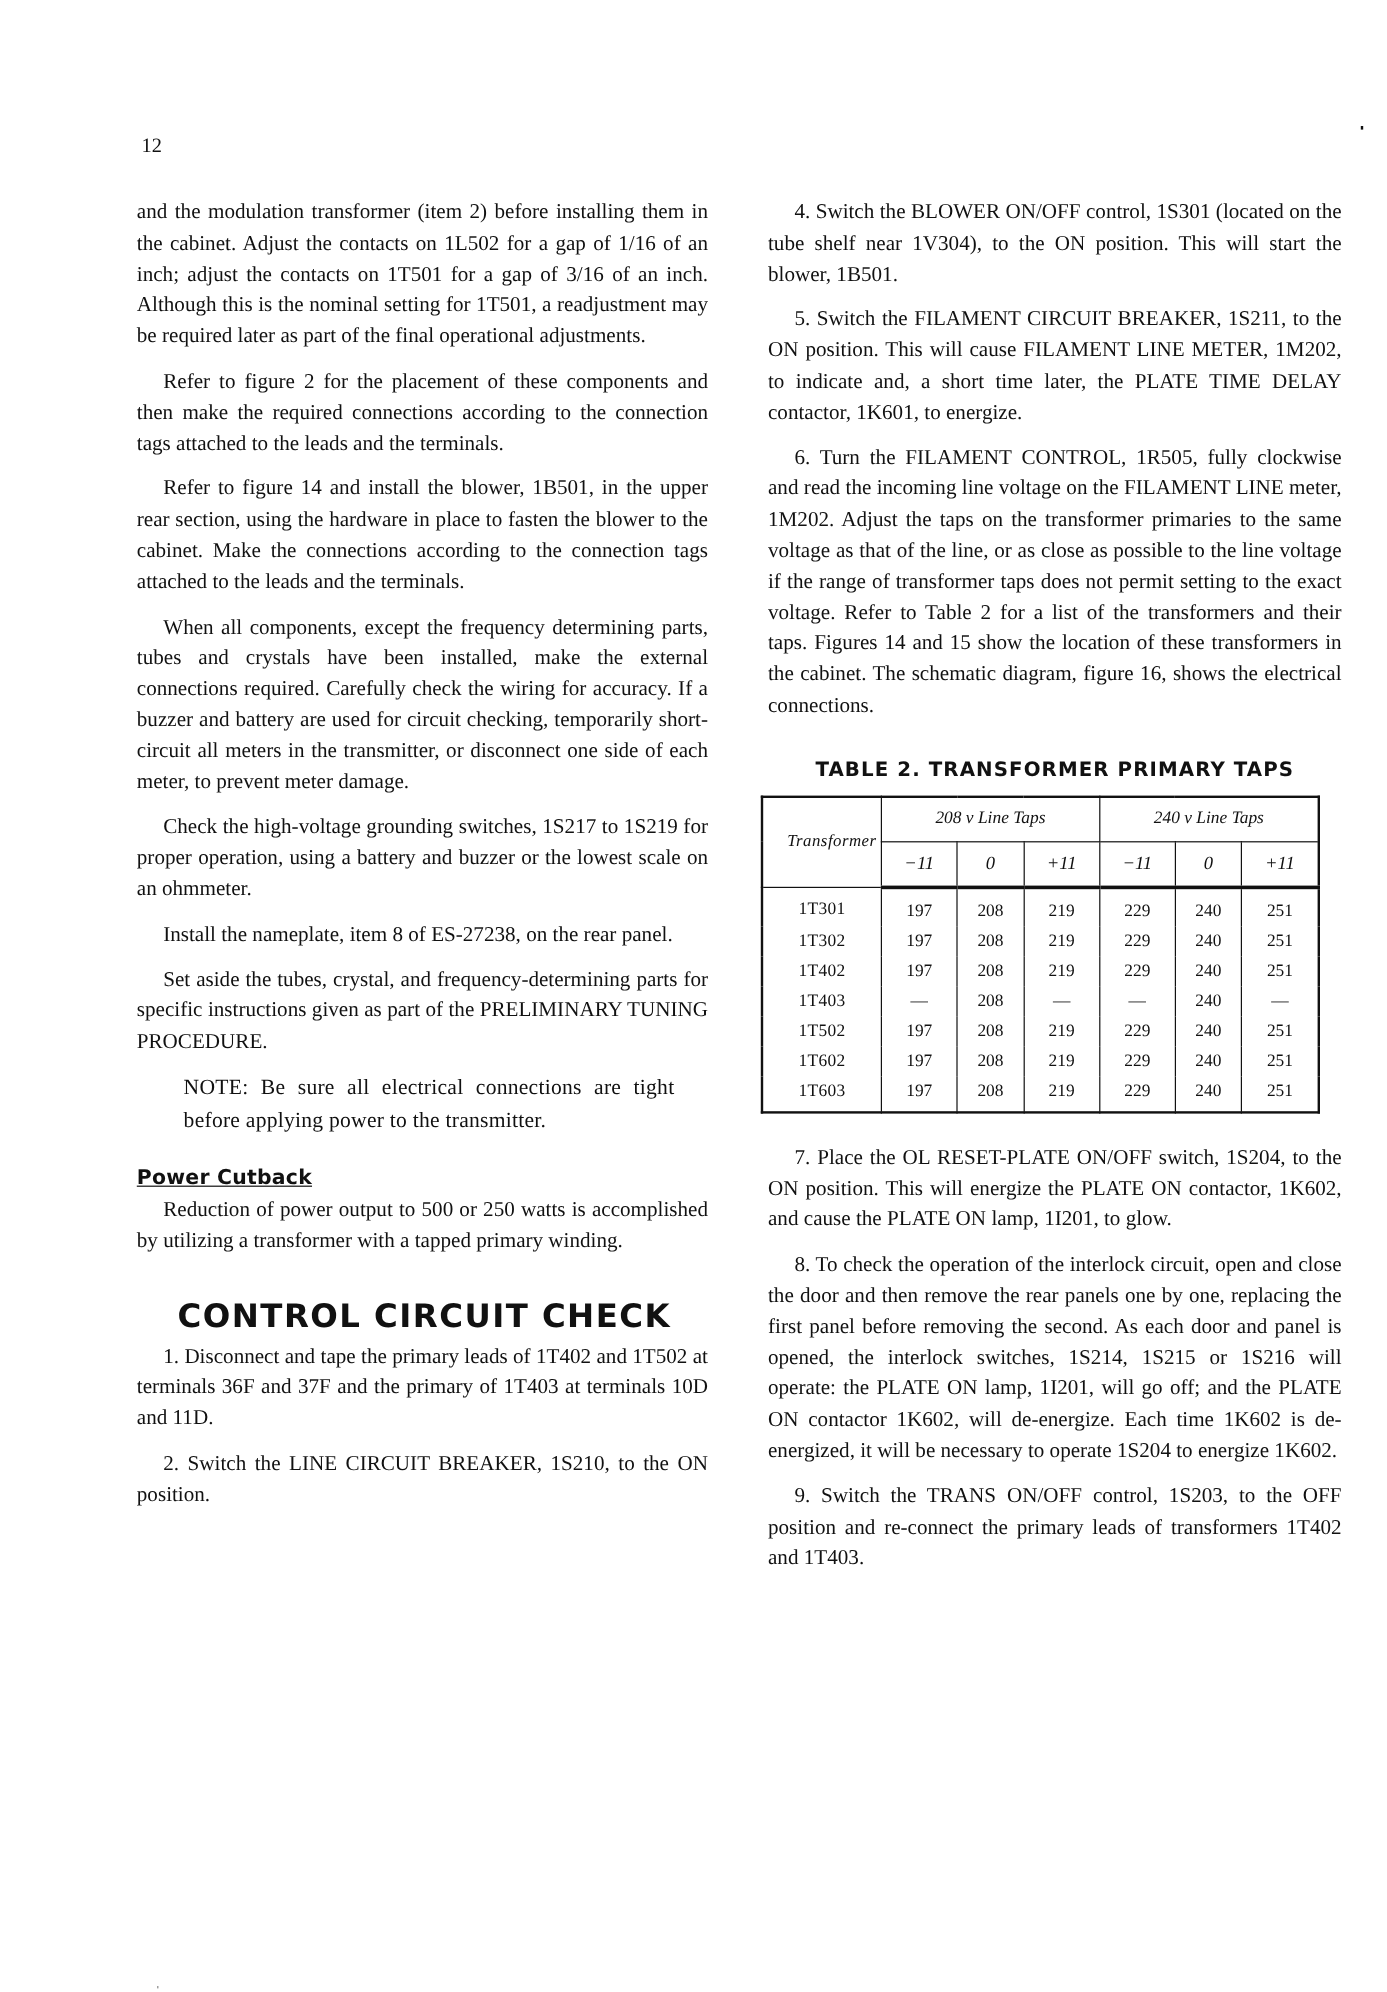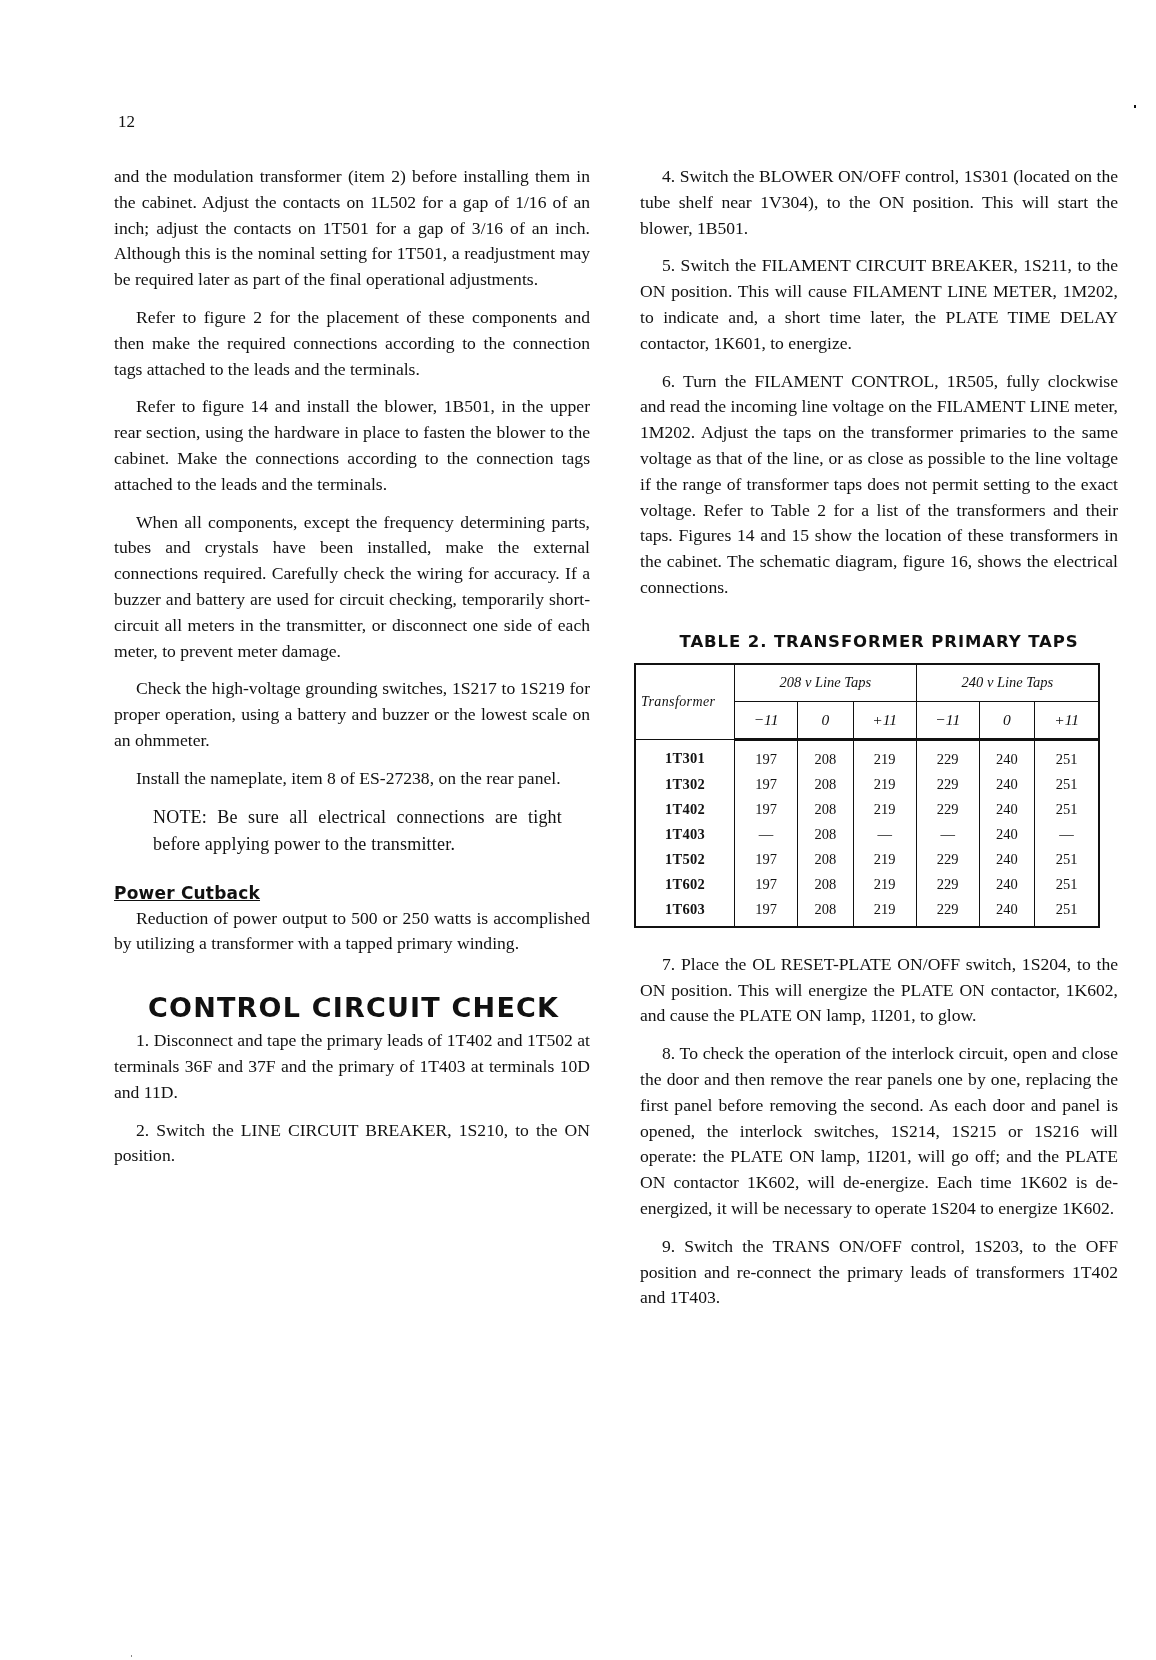--- a/index.html
+++ b/index.html
@@ -14,40 +14,41 @@
   p.noindent { text-indent:0; }
   .note { font-size:18px; line-height:27px; margin:4px 28px 24px 39px; text-align:justify; letter-spacing:0.2px; }
   .subhead { font-family:"DejaVu Sans","Liberation Sans",sans-serif; font-weight:bold; font-size:17px; margin:0 0 2px 0; line-height:22px; letter-spacing:0.2px;text-decoration:underline; }
   .section-title { font-family:"DejaVu Sans","Liberation Sans",sans-serif; font-weight:bold; font-size:27px; letter-spacing:1.2px; text-align:left; margin:34px 0 3px 34px; line-height:34px; }
   .table-title { font-family:"DejaVu Sans","Liberation Sans",sans-serif; font-weight:bold; font-size:16.5px; letter-spacing:0.9px; text-align:center; margin:30px 0 10px 0; line-height:22px; }
   table.taps { border-collapse:collapse; margin-left:-6px; width:466px; font-size:14.5px; }
   table.taps th, table.taps td { border-left:1.5px solid #111; border-right:1.5px solid #111; text-align:center; padding:0; }
   table.taps { border:2px solid #111; }
   table.taps thead th { font-style:italic; font-weight:normal; border-bottom:1.5px solid #111; height:36px; }
   table.taps thead tr.sub th { border-bottom:3px solid #111; font-size:15.5px; }
-  table.taps th.tx { font-size:14px; text-align:left; padding-left:5px; letter-spacing:0.4px; }
+  table.taps th.tx { font-size:14px; text-align:left; padding-left:20px; letter-spacing:0.4px; }
   table.taps tbody td { height:25px; line-height:25px; }
   table.taps tbody tr:first-child td { padding-top:6px; }
   table.taps tbody tr:last-child td { padding-bottom:4px; }
-  .tx-cell { letter-spacing:0.3px;font-weight:bold; }
+  .tx-cell { letter-spacing:0.3px; }
 </style>
 </head>
 <body>
 
 <div class="page-num">12</div>
 <div class="speck"></div>
 <div class="speck2"></div>
 
 <div class="col col-left">
   <p class="noindent">and the modulation transformer (item 2) before installing them in the cabinet. Adjust the contacts on 1L502 for a gap of 1/16 of an inch; adjust the contacts on 1T501 for a gap of 3/16 of an inch. Although this is the nominal setting for 1T501, a readjustment may be required later as part of the final operational adjustments.</p>
   <p>Refer to figure 2 for the placement of these components and then make the required connections according to the connection tags attached to the leads and the terminals.</p>
   <p>Refer to figure 14 and install the blower, 1B501, in the upper rear section, using the hardware in place to fasten the blower to the cabinet. Make the connections according to the connection tags attached to the leads and the terminals.</p>
   <p>When all components, except the frequency determining parts, tubes and crystals have been installed, make the external connections required. Carefully check the wiring for accuracy. If a buzzer and battery are used for circuit checking, temporarily short-circuit all meters in the transmitter, or disconnect one side of each meter, to prevent meter damage.</p>
   <p>Check the high-voltage grounding switches, 1S217 to 1S219 for proper operation, using a battery and buzzer or the lowest scale on an ohmmeter.</p>
   <p>Install the nameplate, item 8 of ES-27238, on the rear panel.</p>
+  <p>Set aside the tubes, crystal, and frequency-determining parts for specific instructions given as part of the PRELIMINARY TUNING PROCEDURE.</p>
   <div class="note">NOTE: Be sure all electrical connections are tight before applying power to the transmitter.</div>
   <div class="subhead">Power Cutback</div>
   <p>Reduction of power output to 500 or 250 watts is accomplished by utilizing a transformer with a tapped primary winding.</p>
   <div class="section-title">CONTROL CIRCUIT CHECK</div>
   <p>1. Disconnect and tape the primary leads of 1T402 and 1T502 at terminals 36F and 37F and the primary of 1T403 at terminals 10D and 11D.</p>
   <p>2. Switch the LINE CIRCUIT BREAKER, 1S210, to the ON position.</p>
 </div>
 
 <div class="col col-right">
   <p>4. Switch the BLOWER ON/OFF control, 1S301 (located on the tube shelf near 1V304), to the ON position. This will start the blower, 1B501.</p>

